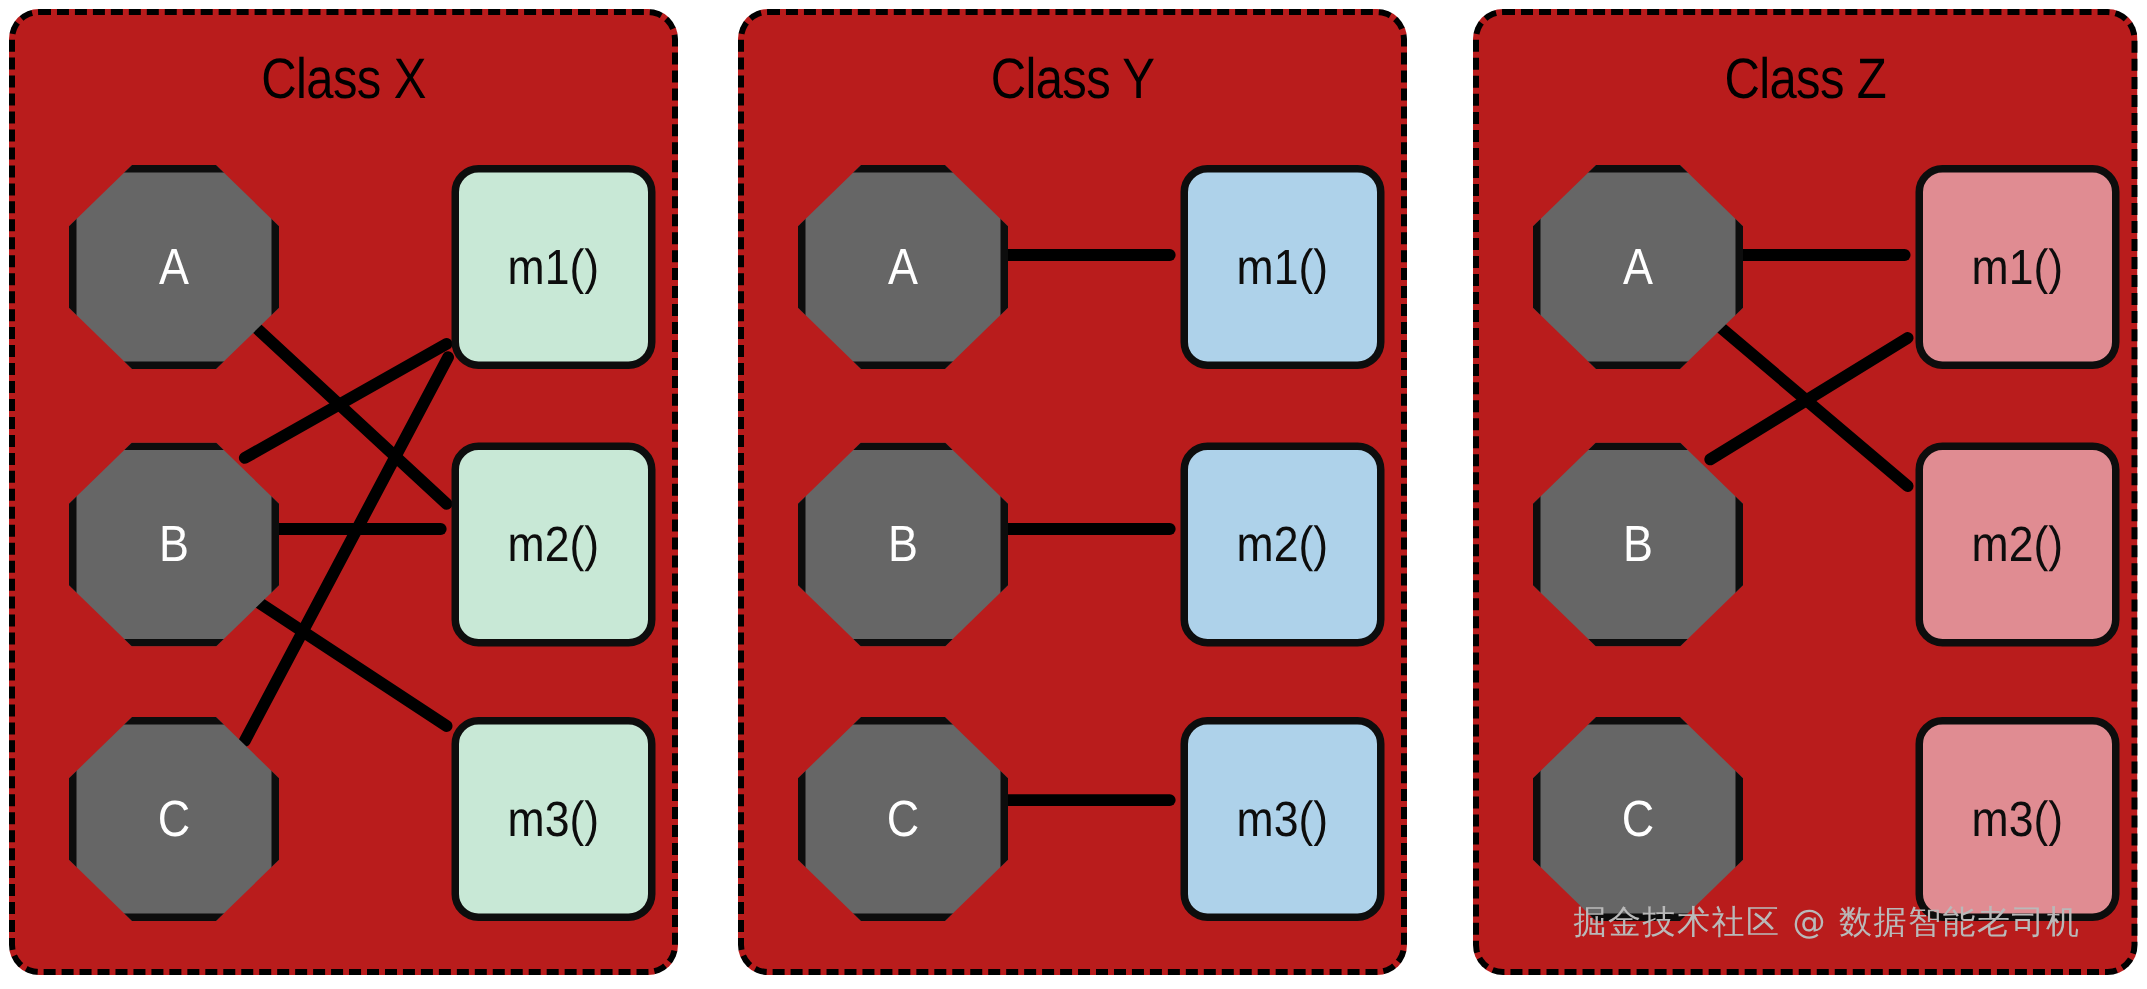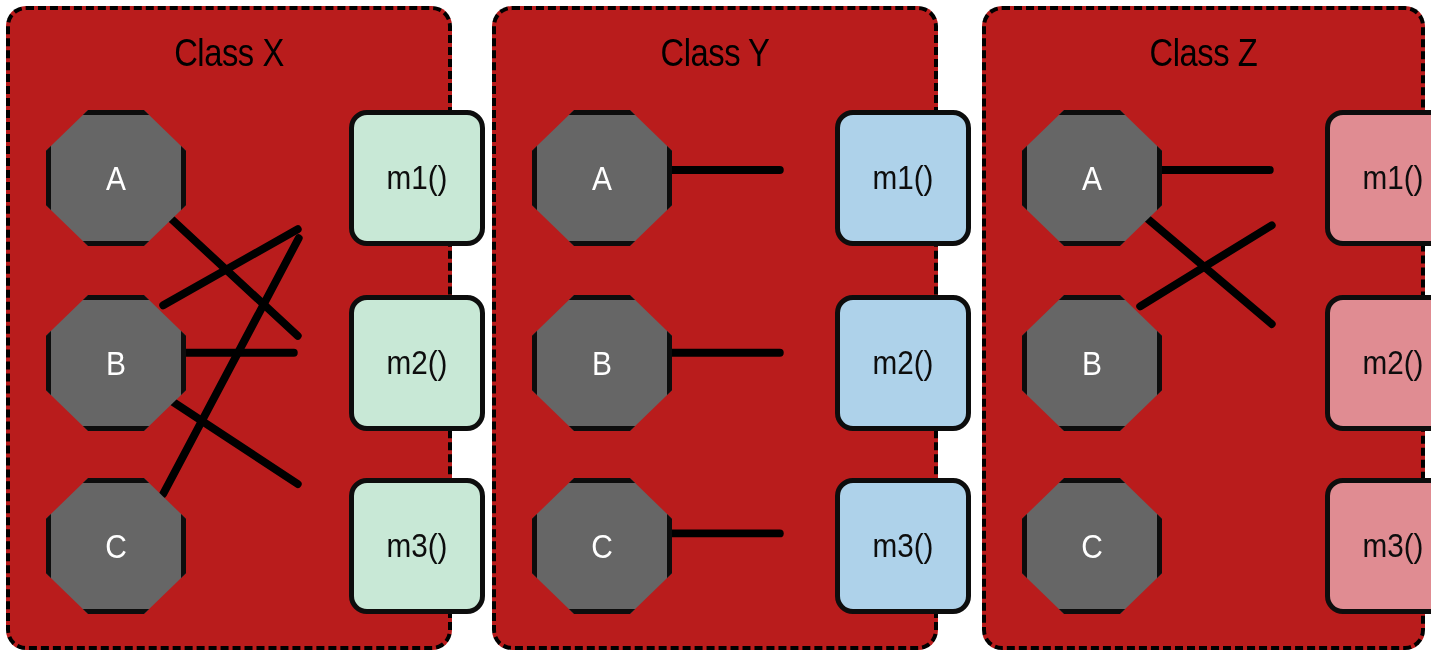--- a/index.html
+++ b/index.html
@@ -100,21 +100,21 @@
     color: #0d0d0d;
     font-family: "Liberation Sans Narrow", "Liberation Sans", "DejaVu Sans", sans-serif;
   }
   .methodbox span { transform: scaleX(0.9); display: inline-block; }
 
   .row1 { top: 100px; }
   .row2 { top: 285px; }
   .row3 { top: 468px; }
 
   .col-left  { left: 36px; }
-  .col-right { left: 291px; margin-left: 48px; }
+  .col-right { left: 291px; }
 
   .watermark {
     position: absolute;
     right: 34px;
     bottom: 16px;
     font-size: 22px;
     color: #b9b9b9;
     font-family: "DejaVu Sans", "Liberation Sans", sans-serif;
     white-space: nowrap;
     letter-spacing: 1px;
@@ -226,15 +226,16 @@
     <div class="methodbox row1 col-right" style="background: rgb(224, 140, 146);">
       <span>m1()</span>
     </div>
     <div class="methodbox row2 col-right" style="background: rgb(224, 140, 146);">
       <span>m2()</span>
     </div>
     <div class="methodbox row3 col-right" style="background: rgb(224, 140, 146);">
       <span>m3()</span>
     </div>
 
+    <div class="watermark" style="color: rgb(185, 185, 185);">掘金技术社区 @ 数据智能老司机</div>
   </div>
 
 </div>
 
 </body></html>

